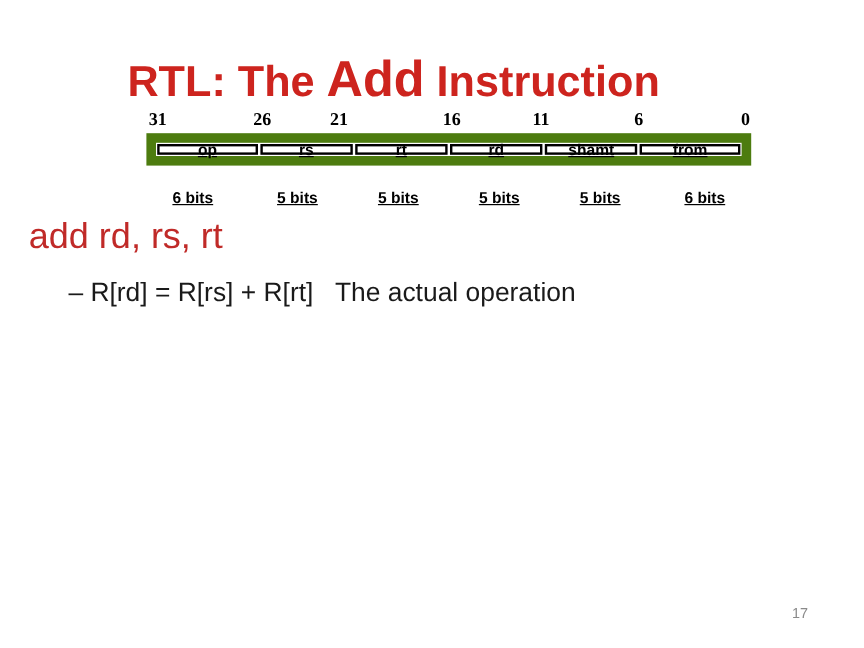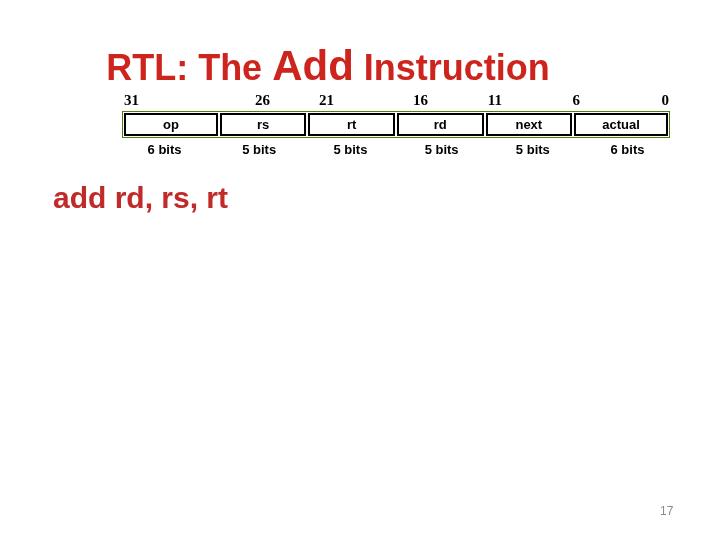--- a/index.html
+++ b/index.html
@@ -33,42 +33,43 @@
   }
   .title .emph {
     font-size: 42px;
   }
 
   
   .diagram {
     position: absolute;
     left: 122px;
     top: 92px;
-    width: 548px;
+    width: 504px;
+    text-decoration: underline;
   }
   .bitnums {
     position: relative;
     height: 19px;
     font-family: "Liberation Serif", serif;
     font-weight: 700;
     font-size: 15px;
     color: #000;
   }
   .bitnums span { position: absolute; top: 0; }
   .bn-31 { left: 2px; }
   .bn-26 { right: 400px; text-align: right; }
   .bn-21 { right: 336px; }
   .bn-16 { right: 242px; text-align: right; }
   .bn-11 { right: 168px; }
   .bn-6  { right: 90px; }
   .bn-0  { right: 1px; }
 
   .fieldbox {
     box-sizing: border-box;
-    border: 1px solid #4d7c0f;
+    border: 8px solid #4d7c0f;
     padding: 1px;
     height: 27px;
     display: flex;
     gap: 2px;
     text-align: center;
   }
   .fieldcell {
     box-sizing: border-box;
     border: 2px solid #000;
     display: flex;
@@ -79,40 +80,39 @@
     color: #000;
     white-space: nowrap;
   }
   .w6 { flex: 1.09 1 0; }
   .w5 { flex: 1 1 0; }
 
   .bitsrow {
     display: flex;
     gap: 15px;
     padding: 0 1px;
-    margin-top: 4px;
+    margin-top: 19px;
   }
   .bitscell {
     text-align: center;
     font-weight: 700;
     font-size: 13px;
     color: #000;
     white-space: nowrap;
   }
 
   
   .asm {
     position: absolute;
     left: 24px;
     top: 181px;
     font-size: 30px;
-    font-weight: 700;
+    font-weight: 400;
     color: var(--asm-red, #c02a28);
     white-space: pre;
-    margin-left: 29px;
   }
 
   
   .bullets {
     position: absolute;
     left: 57px;
     top: 224px;
     width: 660px;
   }
   .bullet-line {
@@ -148,35 +148,36 @@
       <span class="bn-11">11</span>
       <span class="bn-6">6</span>
       <span class="bn-0">0</span>
     </div>
 
     <div class="fieldbox">
       <div class="fieldcell w6">op</div>
       <div class="fieldcell w5">rs</div>
       <div class="fieldcell w5">rt</div>
       <div class="fieldcell w5">rd</div>
-      <div class="fieldcell w5">next</div>
-      <div class="fieldcell w6">actual</div>
+      <div class="fieldcell w5">shamt</div>
+      <div class="fieldcell w6">from</div>
     </div>
 
     <div class="bitsrow">
       <div class="bitscell w6">6 bits</div>
       <div class="bitscell w5">5 bits</div>
       <div class="bitscell w5">5 bits</div>
       <div class="bitscell w5">5 bits</div>
       <div class="bitscell w5">5 bits</div>
       <div class="bitscell w6">6 bits</div>
     </div>
 
   </div>
 
   <div class="asm">add rd, rs, rt</div>
 
   <div class="bullets">
+    <div class="bullet-line">– R[rd] = R[rs] + R[rt]   The actual operation</div>
   </div>
 
   <div class="page-number">17</div>
 
 </div>
 
 </body></html>

